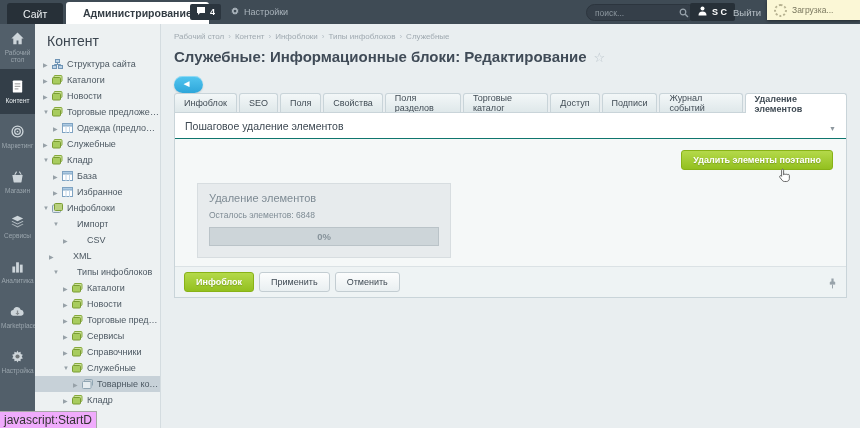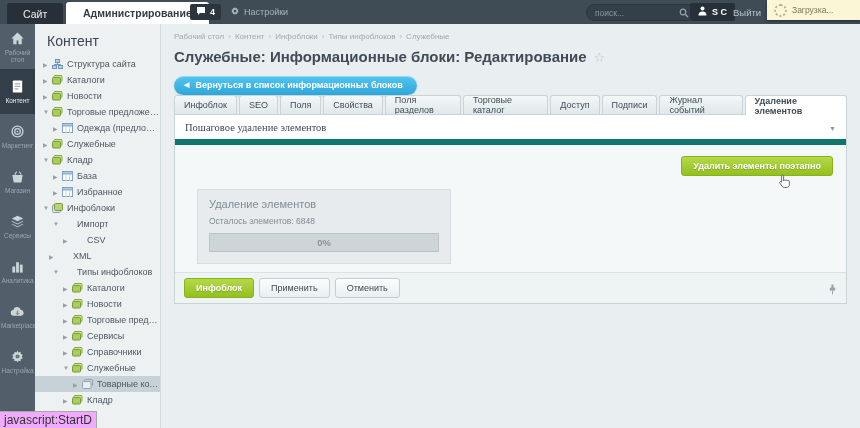--- a/index.html
+++ b/index.html
@@ -65,23 +65,23 @@
 
   .tabs{display:flex;gap:2px;position:relative;height:19px;}
   .tab{background:linear-gradient(#f3f7f8,#dfe8ea);border:1px solid #c9d4d9;border-bottom:none;
     border-radius:3px 3px 0 0;padding:0 9px;font-size:9px;color:#414c55;display:flex;align-items:center;cursor:pointer;}
   .tab.active{background:#fff;font-weight:bold;z-index:2;margin-bottom:-1px;}
   .pin{cursor:pointer;display:inline-block;}
   .pin-top{position:absolute;right:1px;top:3px;}
 
   .panel{background:#fff;border:1px solid #c9d4d9;position:relative;z-index:1;}
   .section-header{display:flex;align-items:flex-end;justify-content:space-between;padding:7px 10px 6px;
-    font-size:10.5px;color:#3e4953;font-family:Liberation Serif, serif;}
+    font-size:10.5px;color:#3e4953;}
   .chevron{color:#8d979e;font-size:7px;cursor:pointer;}
-  .panel-body{background:#f5f8f8;border-top:6px solid #0f766e;position:relative;height:127px;}
+  .panel-body{background:#f5f8f8;border-top:1px solid #0f766e;position:relative;height:127px;}
   .delete-btn{position:absolute;top:11px;right:13px;background:linear-gradient(#b4d94a,#93c01f);
     border:1px solid #88b217;color:#fff;font-size:9px;font-weight:bold;padding:4px 11px;border-radius:3px;
     cursor:pointer;text-shadow:0 1px 1px rgba(0,0,0,.2);font-family:inherit;}
   .hand-cursor{position:absolute;top:29px;right:55px;pointer-events:none;}
   .info-box{position:absolute;left:22px;top:44px;width:230px;background:#e7ebed;border:1px solid #d7dde0;
     padding:8px 11px 11px;}
   .info-title{font-size:11px;color:#7e8b94;}
   .info-remaining{font-size:8.5px;color:#7e8b94;margin-top:6px;}
   .progress{margin-top:7px;height:17px;background:#cdd5d9;border:1px solid #bac3c8;text-align:center;
     line-height:17px;font-size:9.5px;font-weight:bold;color:#87939b;}
@@ -429,21 +429,20 @@
     <span class="tree-label">Кладр</span>
   </div>
       </div>
   </div>
 
   <div class="main">
     <div class="breadcrumb" id="breadcrumb"><span class="bc-item"><a>Рабочий стол</a><span class="bc-sep">›</span></span><span class="bc-item"><a>Контент</a><span class="bc-sep">›</span></span><span class="bc-item"><a>Инфоблоки</a><span class="bc-sep">›</span></span><span class="bc-item"><a>Типы инфоблоков</a><span class="bc-sep">›</span></span><span class="bc-item"><a>Служебные</a></span></div>
     <div class="page-title"><span>Служебные: Информационные блоки: Редактирование</span><span class="star">☆</span></div>
     <button class="back-btn">
       <span class="back-arrow">◀</span>
-      <span>Вернуться в список информационных блоков</span>
     </button>
 
     <div class="tabs" id="tabs">
       <span class="pin pin-top"><svg width="9" height="11" viewBox="0 0 9 11" fill="#98a3aa">
             <rect x="3.4" y="0.5" width="2.2" height="4.2"></rect>
             <path d="M1.5 5h6l-1-1.6h-4z"></path>
             <rect x="1.8" y="5" width="5.4" height="1.6"></rect>
             <rect x="4" y="6.6" width="1" height="3.8"></rect>
           </svg></span>
     <div class="tab">Инфоблок</div>

